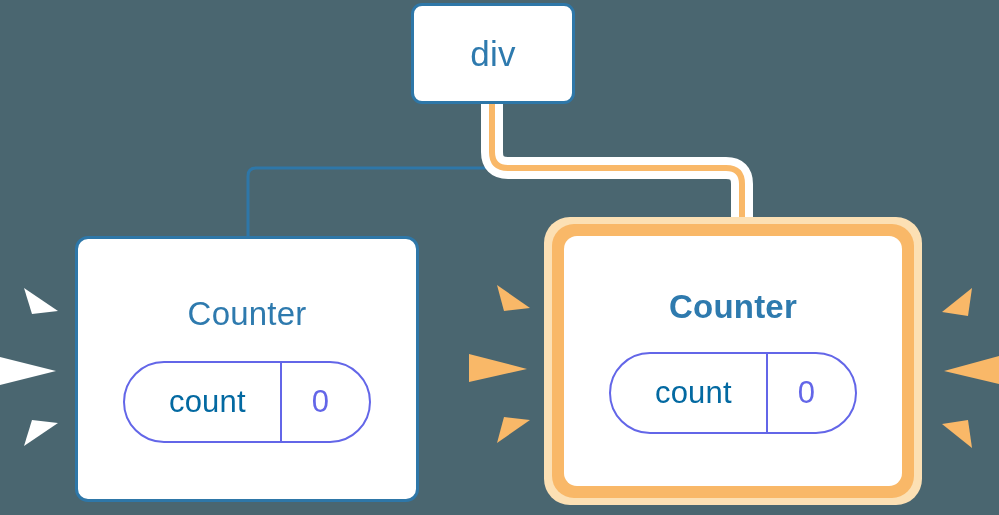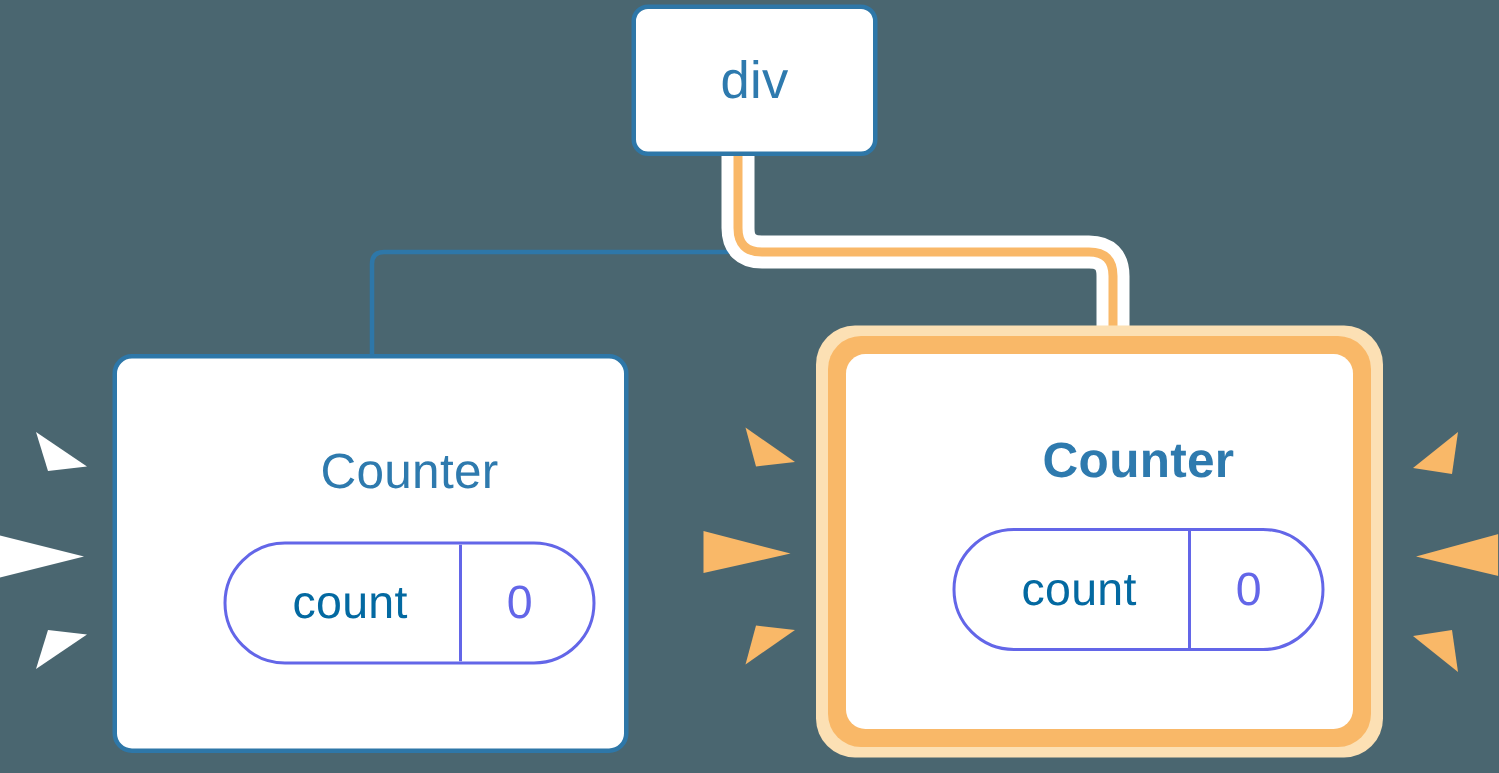--- a/index.html
+++ b/index.html
@@ -47,21 +47,20 @@
     left: 411px;
     top: 3px;
     width: 164px;
     height: 101px;
     border: 3px solid #2e77a8;
     border-radius: 11px;
     display: flex;
     align-items: center;
     justify-content: center;
     z-index: 6;
-    margin-left: 10px;
   }
   .node-div .node-title {
     font-size: 35px;
     color: #2e7aae;
     font-weight: 400;
     letter-spacing: 0.2px;
   }
 
   .node-counter-left {
     left: 75px;
@@ -106,21 +105,20 @@
   .card-inner {
     position: absolute;
     left: 0;
     top: 0;
     width: 100%;
     height: 100%;
     display: flex;
     flex-direction: column;
     align-items: center;
     justify-content: center;
-    padding-left: 26px;
   }
 
   .counter-title {
     font-size: 33px;
     color: #2e7aae;
     font-weight: 400;
     margin-bottom: 28px;
     letter-spacing: 0.2px;
   }
   .counter-title.bold {

